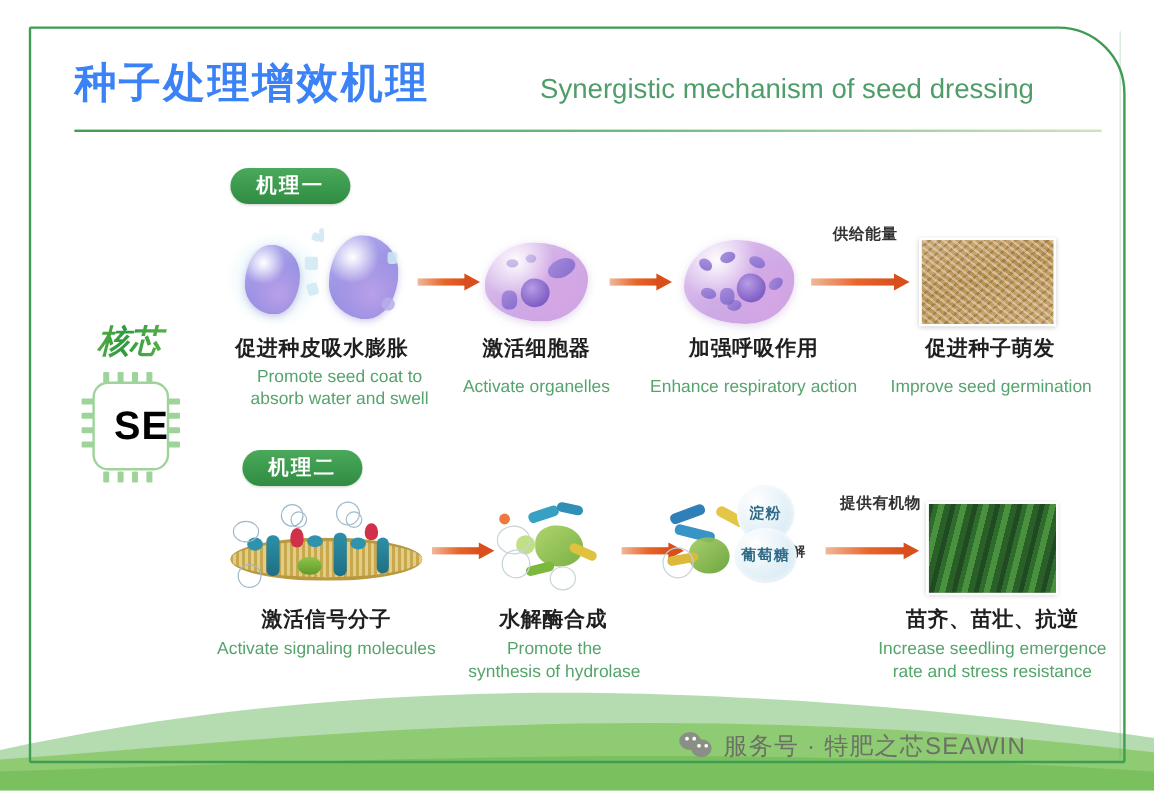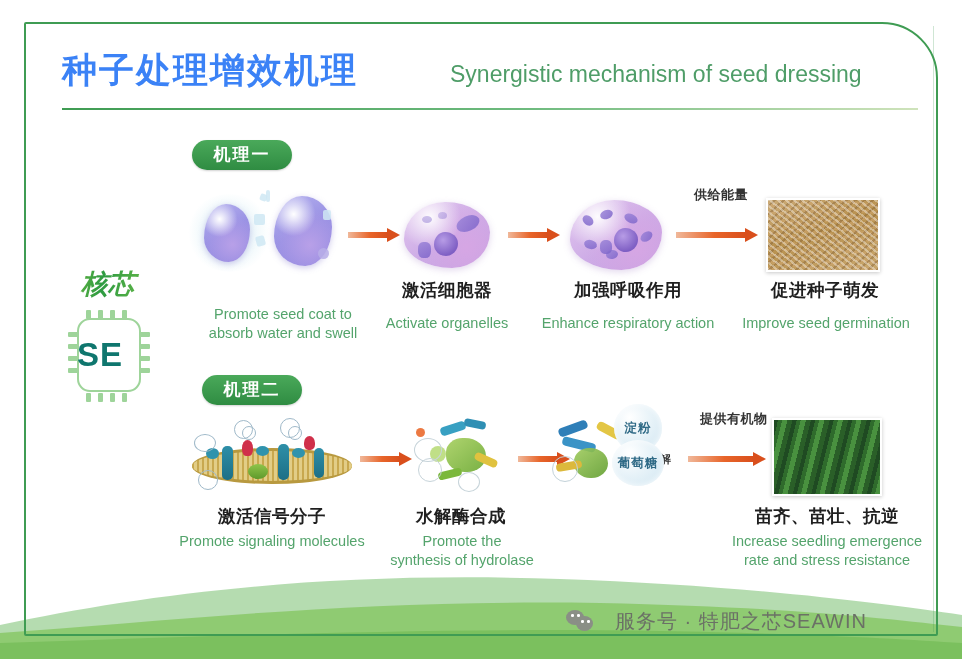--- a/index.html
+++ b/index.html
@@ -63,22 +63,22 @@
   .chip{
     position:absolute;left:16px;top:46px;width:82px;height:94px;
   }
   .chip-body{
     position:absolute;left:9px;top:10px;width:64px;height:74px;
     border:2.5px solid #9ed49a;border-radius:13px;box-sizing:border-box;
     background:#ffffff;
   }
   .chip-se{
     position:absolute;left:9px;top:10px;width:64px;height:74px;
-    line-height:74px;text-align:left;
-    font-size:33px;font-weight:bold;color:#0f766e;letter-spacing:1px;
+    line-height:74px;text-align:right;
+    font-size:33px;font-weight:bold;color:#000000;letter-spacing:1px;
   }
   .pin{position:absolute;background:#9ed49a;border-radius:1px;}
 
   
   .badge{
     position:absolute;height:30px;min-width:100px;
     border-radius:15px;
     background:linear-gradient(180deg,#4aa95a 0%,#2f8c42 100%);
     color:#ffffff;font-size:17px;font-weight:bold;
     line-height:30px;text-align:center;letter-spacing:2px;
@@ -208,21 +208,21 @@
     position:absolute;left:566px;top:604px;height:34px;
     display:flex;align-items:center;gap:9px;
   }
   .wechat{
     position:relative;width:28px;height:24px;
   }
   .wechat .b1,.wechat .b2{
     position:absolute;border-radius:50%;background:#8a8f86;
   }
   .footer-text{
-    font-size:20px;color:#6b7166;letter-spacing:1px;white-space:nowrap;margin-left:12px;
+    font-size:20px;color:#6b7166;letter-spacing:1px;white-space:nowrap;
   }
 </style>
 </head>
 <body>
 
 <div id="poster">
 
   <svg class="waves" viewBox="0 0 962 96" preserveAspectRatio="none">
     <path d="M0,62 C150,30 330,8 560,16 C740,22 880,40 962,52 L962,96 L0,96 Z" fill="#a8d6a2" opacity="0.85"></path>
     <path d="M0,70 C170,58 360,36 600,40 C790,44 890,56 962,64 L962,96 L0,96 Z" fill="#8dc96f" opacity="0.95"></path>
@@ -310,20 +310,21 @@
 
   <div class="arrow-cap" style="left:694px;top:186px;">供给能量</div>
 
   <div class="arrow" style="left:676px;top:228px;width:82px;">
     <div class="shaft" style="width:70px;"></div>
     <div class="head" style="left:69px;"></div>
   </div>
 
   <div class="photo photo-seeds" style="left:766px;top:198px;width:114px;height:74px;"></div>
 
+  <div class="step-cn" style="left:178px;top:278px;width:180px;">促进种皮吸水膨胀</div>
   <div class="step-en" style="left:193px;top:305px;width:180px;">
     <span>Promote seed coat to</span><br>
     <span>absorb water and swell</span>
   </div>
 
   <div class="step-cn" style="left:372px;top:278px;width:150px;">激活细胞器</div>
   <div class="step-en" style="left:362px;top:314px;width:170px;">Activate organelles</div>
 
   <div class="step-cn" style="left:548px;top:278px;width:160px;">加强呼吸作用</div>
   <div class="step-en" style="left:528px;top:314px;width:200px;">Enhance respiratory action</div>
@@ -412,21 +413,21 @@
   <div class="arrow-cap" style="left:700px;top:410px;">提供有机物</div>
 
   <div class="arrow" style="left:688px;top:452px;width:78px;">
     <div class="shaft" style="width:66px;"></div>
     <div class="head" style="left:65px;"></div>
   </div>
 
   <div class="photo photo-field" style="left:772px;top:418px;width:110px;height:78px;"></div>
 
   <div class="step-cn" style="left:182px;top:504px;width:180px;">激活信号分子</div>
-  <div class="step-en" style="left:152px;top:532px;width:240px;">Promote signaling molecules</div>
+  <div class="step-en" style="left:152px;top:532px;width:240px;">Activate signaling molecules</div>
 
   <div class="step-cn" style="left:386px;top:504px;width:150px;">水解酶合成</div>
   <div class="step-en" style="left:382px;top:532px;width:160px;">
     <span>Promote the</span><br>
     <span>synthesis of hydrolase</span>
   </div>
 
 
   <div class="step-cn" style="left:734px;top:504px;width:186px;">苗齐、苗壮、抗逆</div>
   <div class="step-en" style="left:716px;top:532px;width:222px;">

